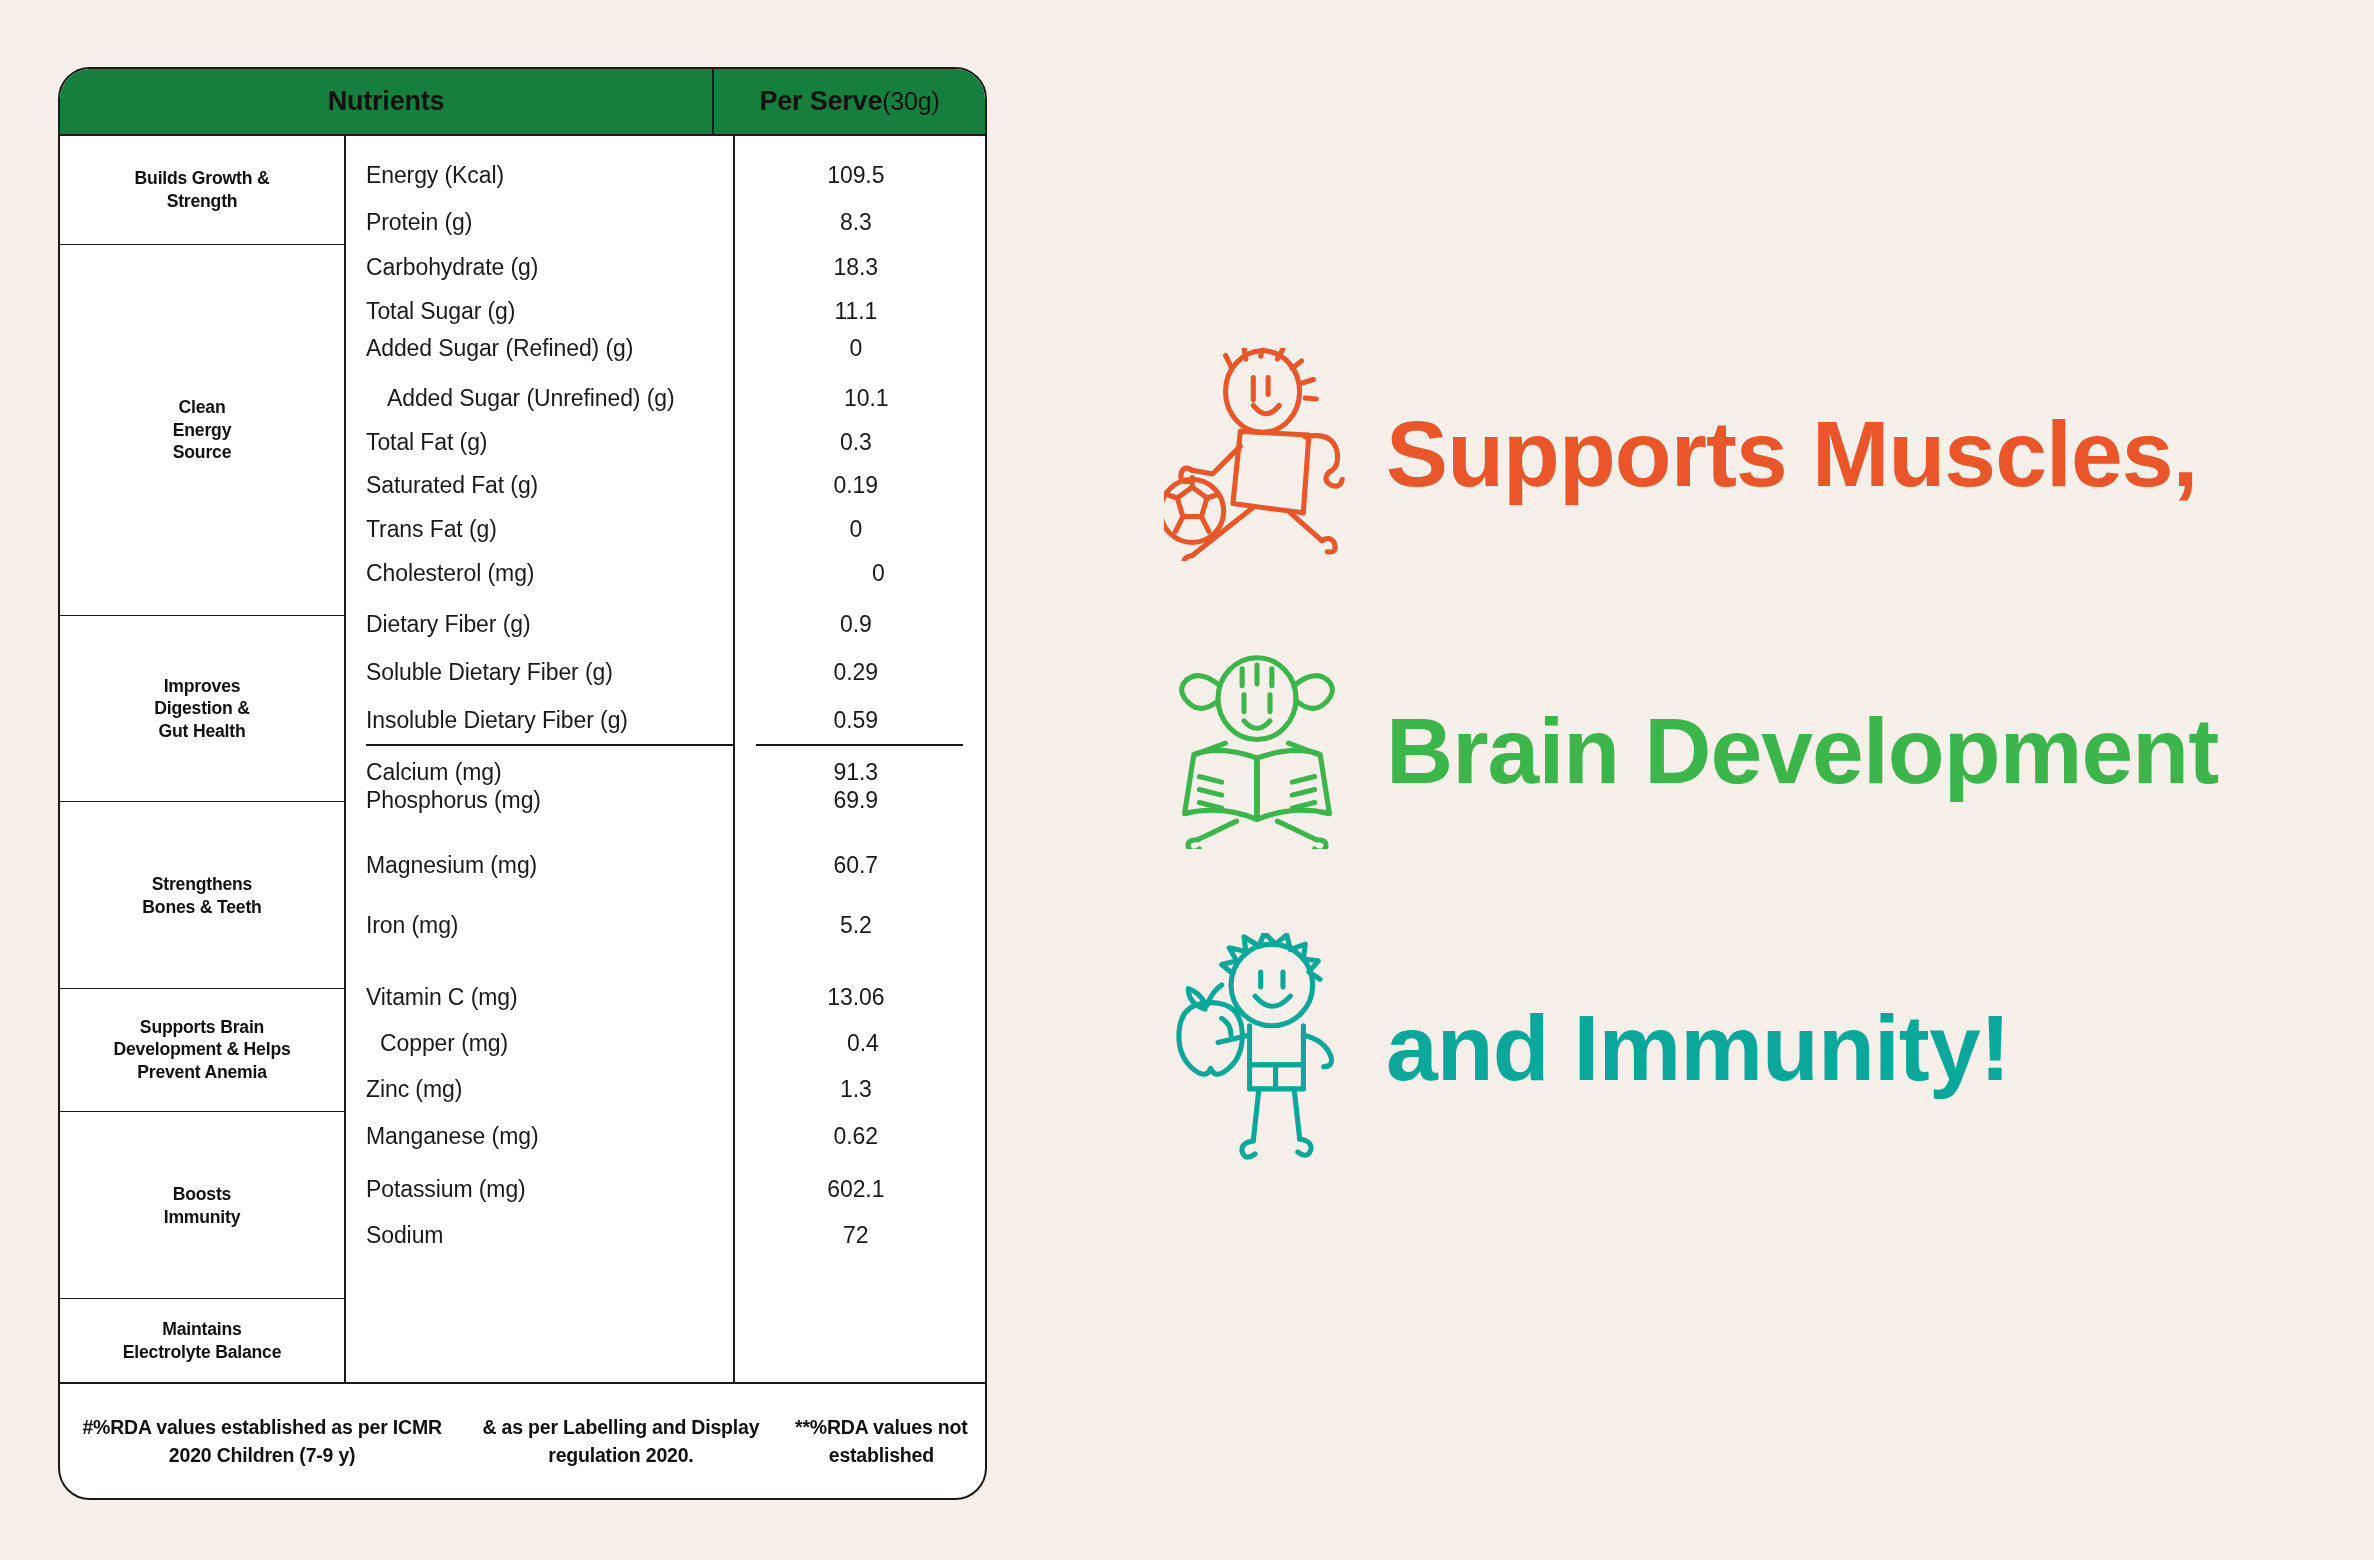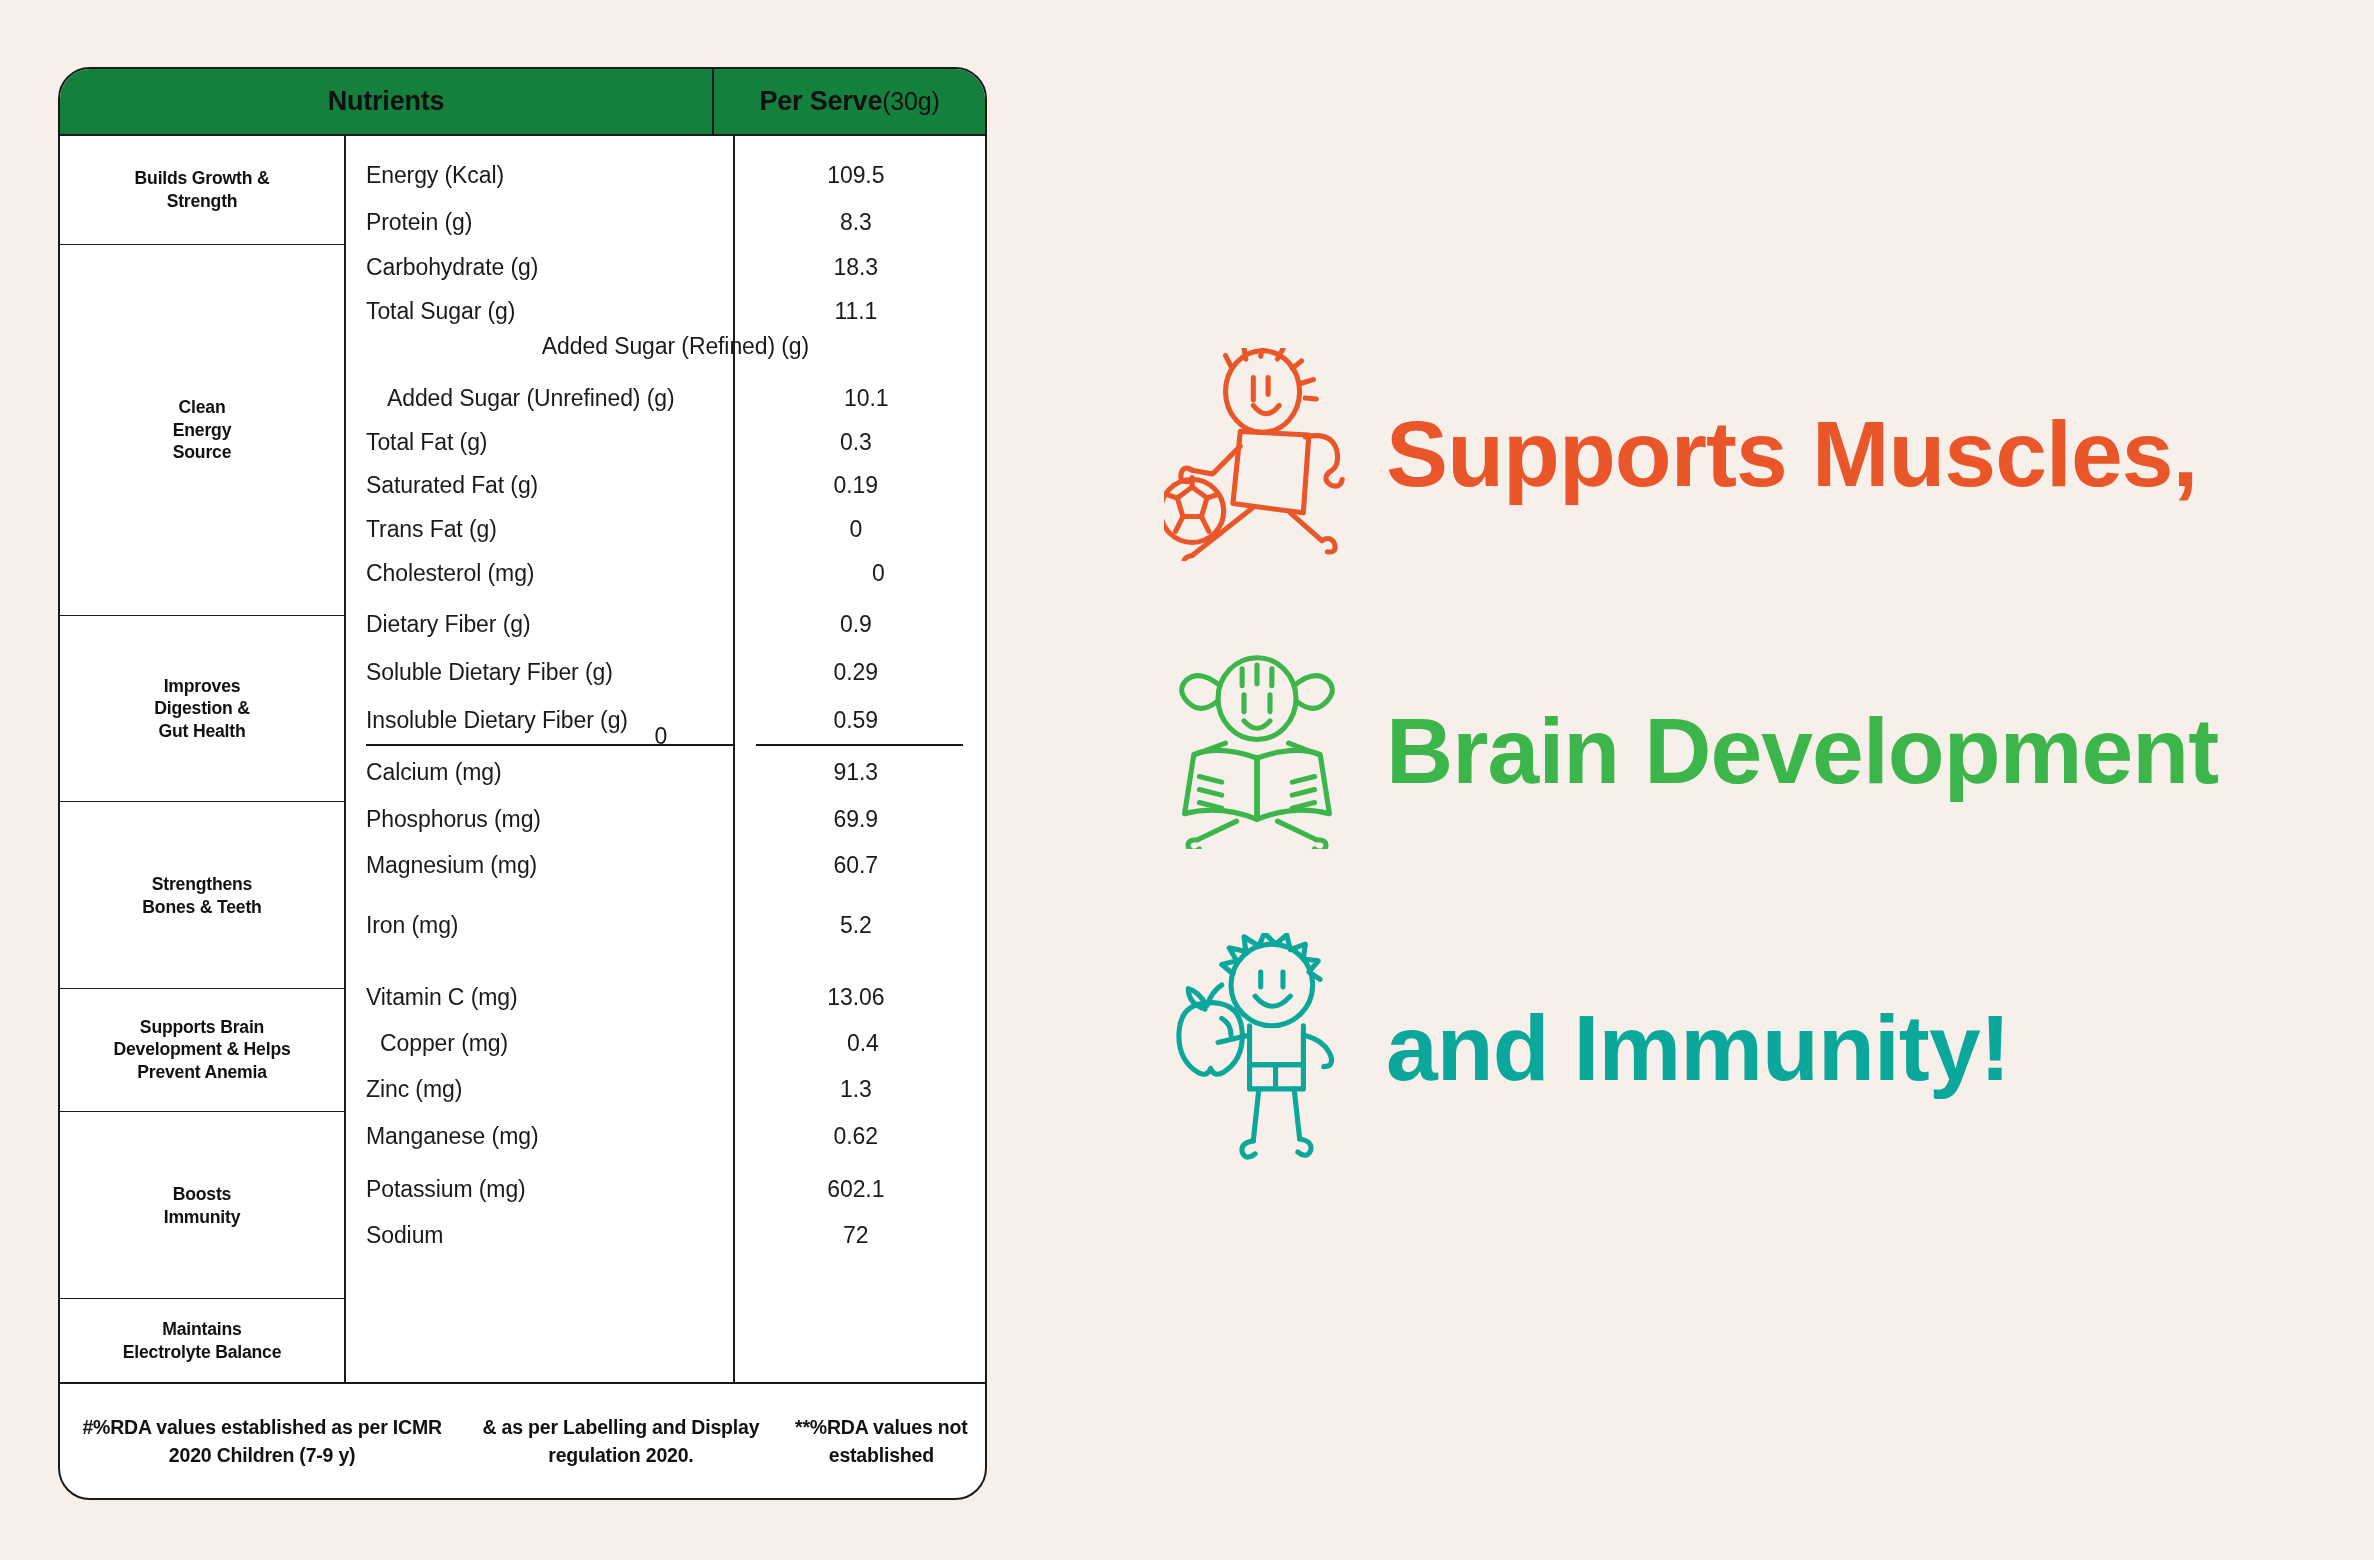--- a/index.html
+++ b/index.html
@@ -244,21 +244,21 @@
           <div class="nval">8.3</div>
         </div>
         <div class="nrow" style="top: 109px; height: 44px;">
           <div class="nname">Carbohydrate (g)</div>
           <div class="nval">18.3</div>
         </div>
         <div class="nrow" style="top: 153px; height: 44px;">
           <div class="nname">Total Sugar (g)</div>
           <div class="nval">11.1</div>
         </div>
-        <div class="nrow" style="top: 197px; height: 44px; flex-direction: column;">
+        <div class="nrow" style="top: 190px; height: 44px;">
           <div class="nname">Added Sugar (Refined) (g)</div>
           <div class="nval">0</div>
         </div>
         <div class="nrow" style="top: 240px; height: 44px; padding-left: 21px;">
           <div class="nname">Added Sugar (Unrefined) (g)</div>
           <div class="nval">10.1</div>
         </div>
         <div class="nrow" style="top: 284px; height: 44px;">
           <div class="nname">Total Fat (g)</div>
           <div class="nval">0.3</div>
@@ -286,21 +286,21 @@
         <div class="nrow" style="top: 560px; height: 48px;">
           <div class="nname">Insoluble Dietary Fiber (g)</div>
           <div class="nval">0.59</div>
         </div>
         <div class="sep-left" style="top: 608px;"></div>
         <div class="sep-right" style="top: 608px;"></div>
         <div class="nrow" style="top: 613px; height: 46px;">
           <div class="nname">Calcium (mg)</div>
           <div class="nval">91.3</div>
         </div>
-        <div class="nrow" style="top: 660px; height: 46px;">
+        <div class="nrow" style="top: 641px; height: 46px;">
           <div class="nname">Phosphorus (mg)</div>
           <div class="nval">69.9</div>
         </div>
         <div class="nrow" style="top: 706px; height: 46px;">
           <div class="nname">Magnesium (mg)</div>
           <div class="nval">60.7</div>
         </div>
         <div class="nrow" style="top: 766px; height: 46px;">
           <div class="nname">Iron (mg)</div>
           <div class="nval">5.2</div>

